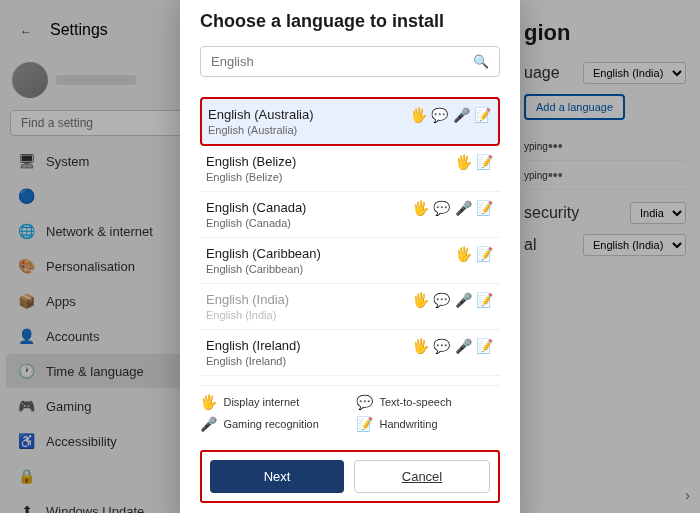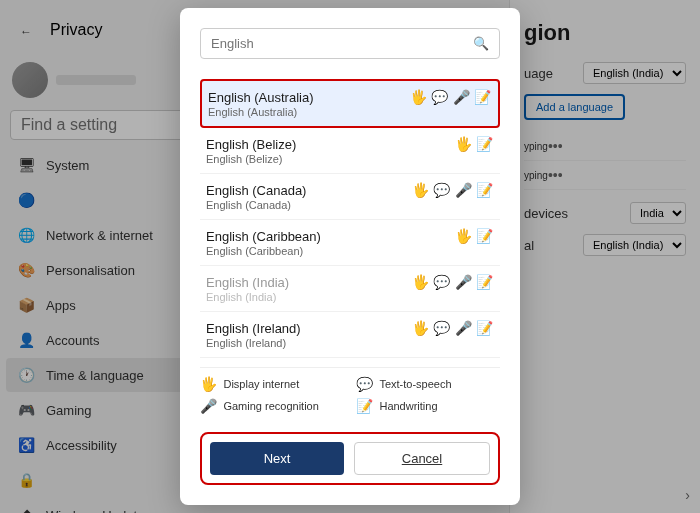--- a/index.html
+++ b/index.html
@@ -90,21 +90,21 @@
     .search-setting {
       margin: 4px 10px 8px;
       position: relative;
     }
 
     .search-setting input {
       width: 100%;
       padding: 5px 10px;
       border: 1px solid #ccc;
       border-radius: 4px;
-      font-size: 16px;
+      font-size: 12px;
       background: #fff;
       outline: none;
     }
 
     .nav-item {
       display: flex;
       align-items: center;
       padding: 8px 12px;
       gap: 10px;
       cursor: pointer;
@@ -250,21 +250,21 @@
       color: #444;
     }
 
     
     .dialog-footer {
       display: flex;
       gap: 10px;
       margin-top: 10px;
       border: 2px solid #c00;
       padding: 8px;
-      border-radius: 8px;
+      border-radius: 3px;
     }
 
     .btn-next {
       flex: 1;
       padding: 8px;
       background: #1a3a6b;
       color: #fff;
       border: none;
       border-radius: 4px;
       font-size: 13px;
@@ -328,21 +328,21 @@
     }
 
     .rp-row {
       display: flex;
       align-items: center;
       justify-content: space-between;
       margin-bottom: 10px;
     }
 
     .rp-label {
-      font-size: 13px;
+      font-size: 16px;
       color: #333;
     }
 
     .rp-select {
       font-size: 11px;
       padding: 3px 5px;
       border: 1px solid #ccc;
       border-radius: 3px;
       background: #fff;
     }
@@ -395,21 +395,21 @@
 
   <div class="window-chrome">
     <button class="chrome-btn">─</button>
     <button class="chrome-btn">□</button>
     <button class="chrome-btn close">✕</button>
   </div>
 
   <div class="sidebar">
     <div class="sidebar-top">
       <button class="back-btn">←</button>
-      <span>Privacy</span>
+      <span>Settings</span>
     </div>
 
     <div class="user-info">
       <div class="avatar">
         <div class="avatar-img"></div>
       </div>
       <div class="user-name"></div>
     </div>
 
     <div class="search-setting">
@@ -475,36 +475,37 @@
       <div class="rp-section-row">
         <span class="rp-section-label">yping</span>
         <span class="rp-dots">•••</span>
       </div>
       <div class="rp-section-row">
         <span class="rp-section-label">yping</span>
         <span class="rp-dots">•••</span>
       </div>
     </div>
     <div class="rp-row" style="margin-top:12px;">
-      <span class="rp-label">devices</span>
+      <span class="rp-label">security</span>
       <select class="rp-select">
         <option>India</option>
       </select>
     </div>
     <div class="rp-row">
       <span class="rp-label">al</span>
       <select class="rp-select">
         <option>English (India)</option>
       </select>
     </div>
     <span class="chevron-right">›</span>
   </div>
 
   <div class="overlay">
     <div class="dialog">
+      <div class="dialog-title">Choose a language to install</div>
 
       <div style="position:relative;">
         <input class="dialog-search" type="text" placeholder="English" style="">
         <span style="position:absolute;right:10px;top:8px;font-size:13px;color:#666;">🔍</span>
       </div>
 
       <div class="lang-list" id="lang-list">
           <div class="lang-item selected">
       <div class="lang-item-top">
         <span class="lang-name">English (Australia)</span>

